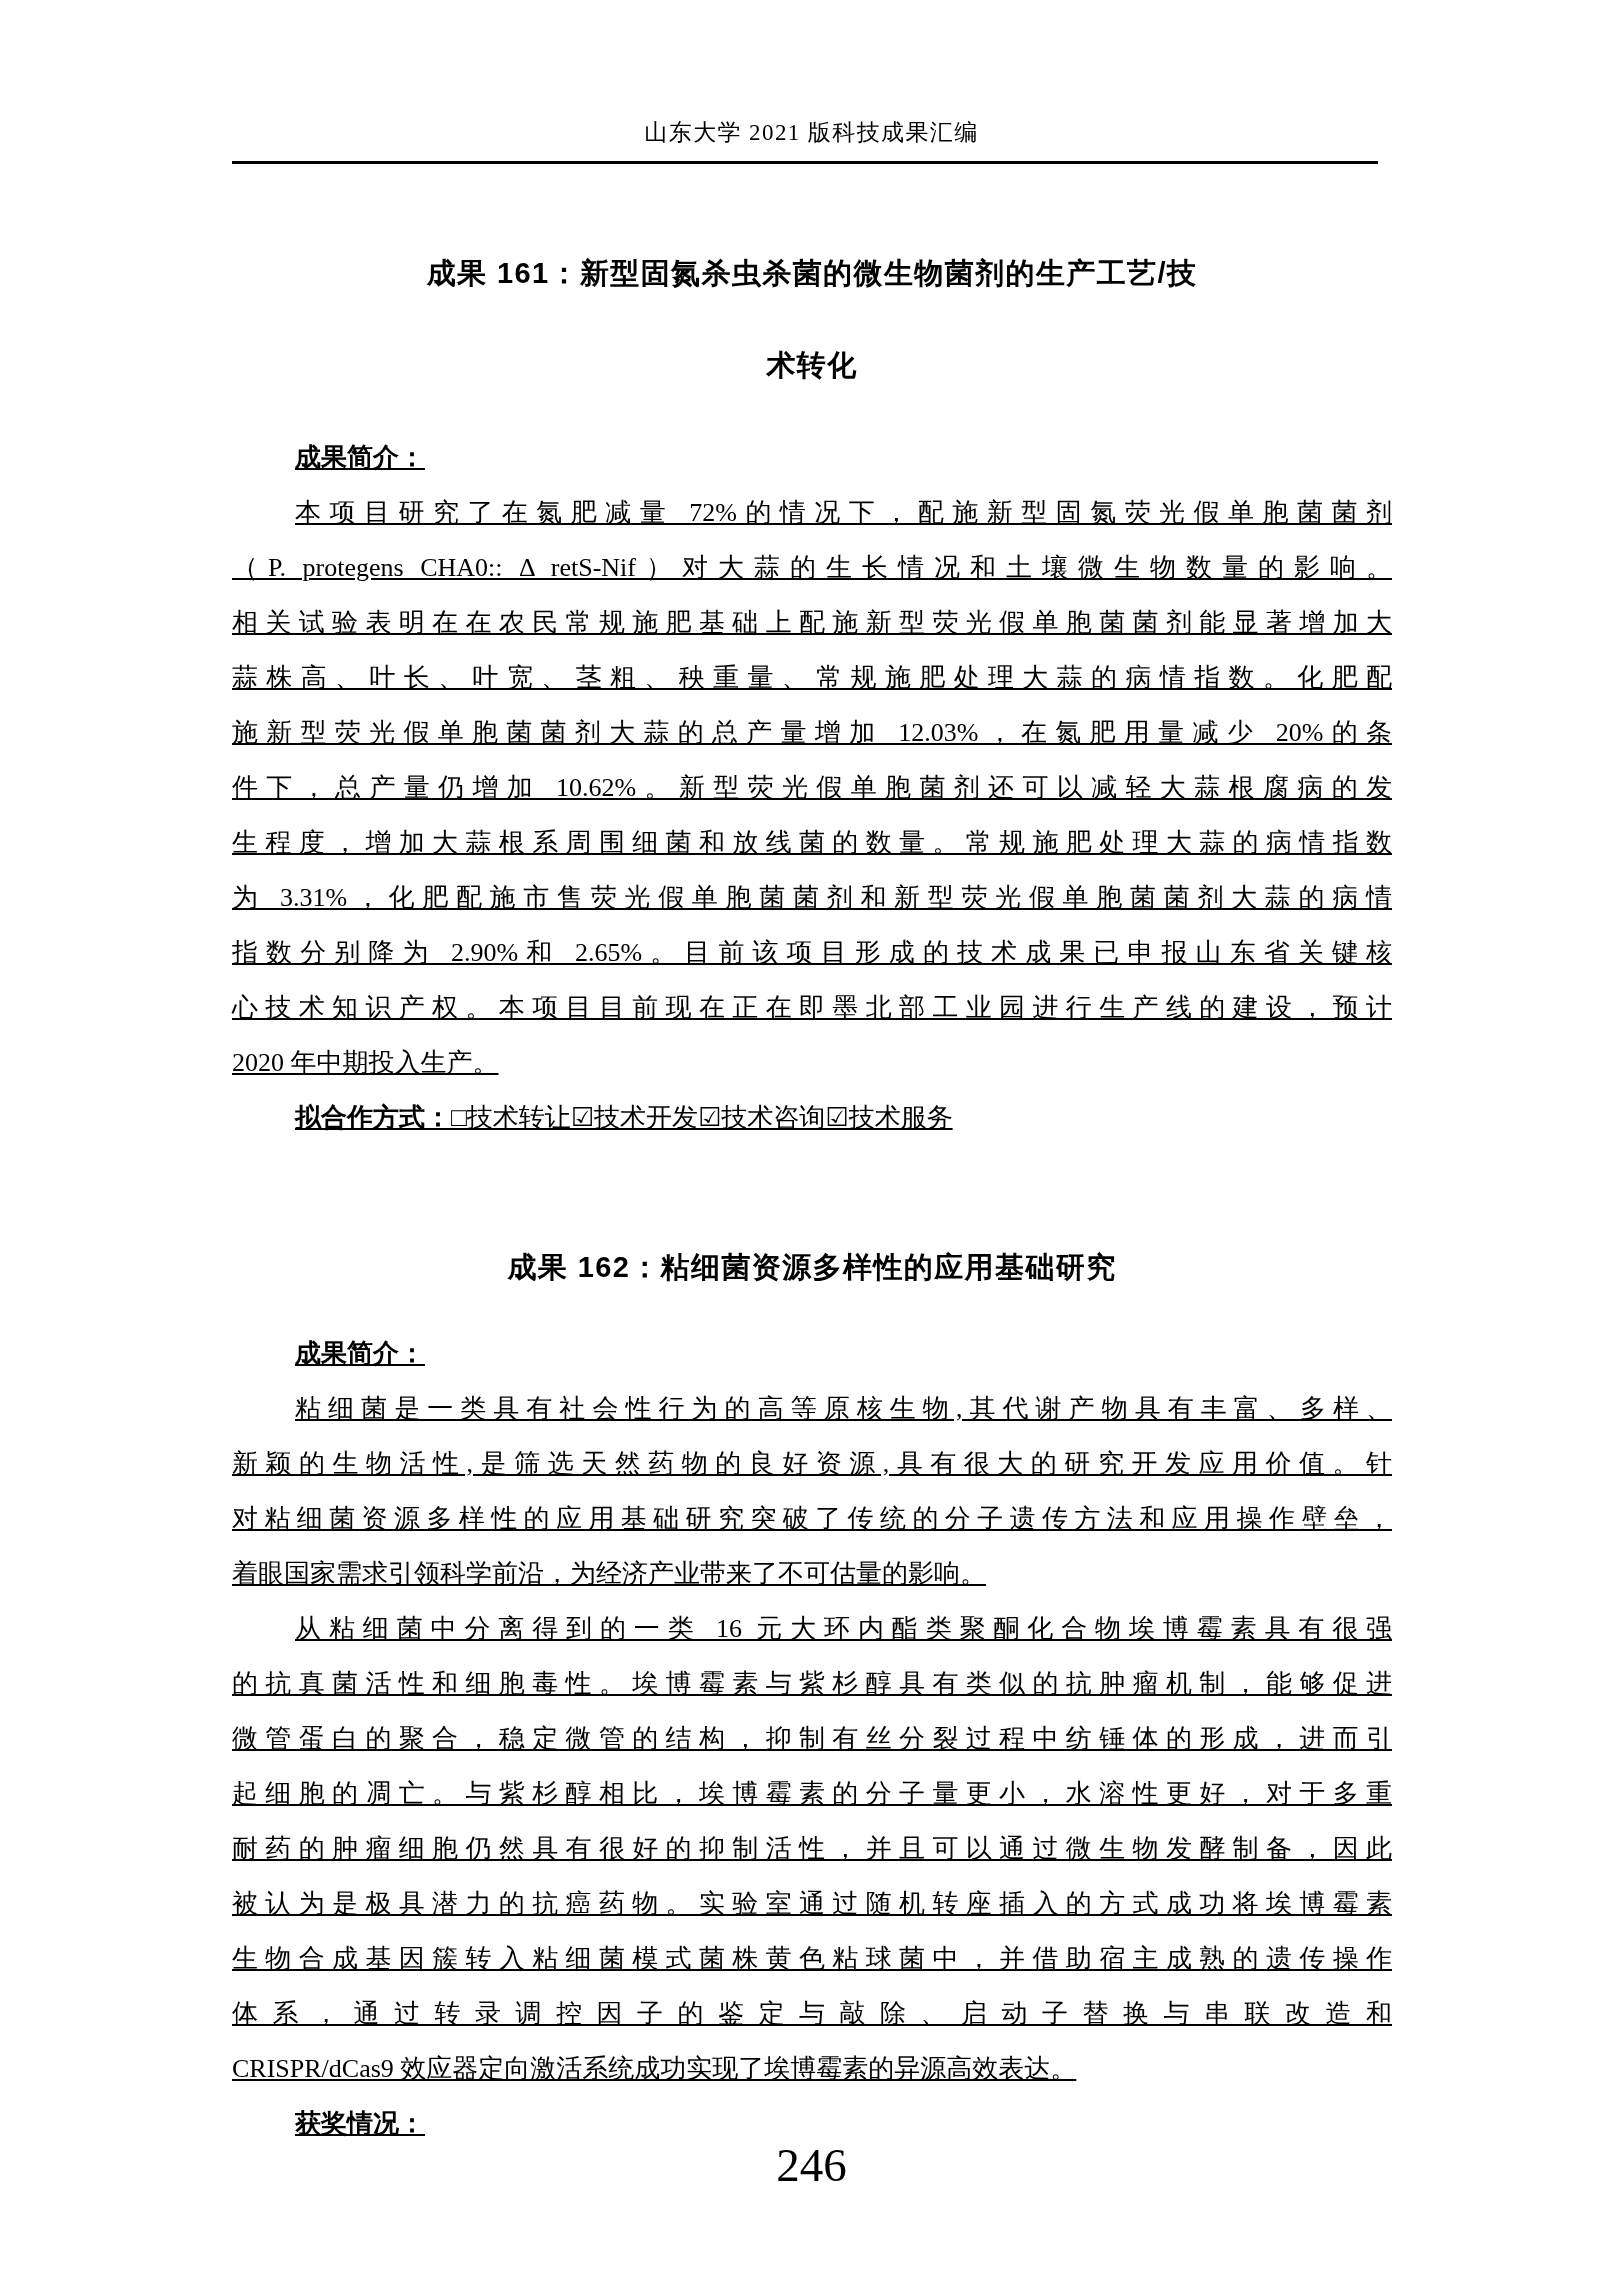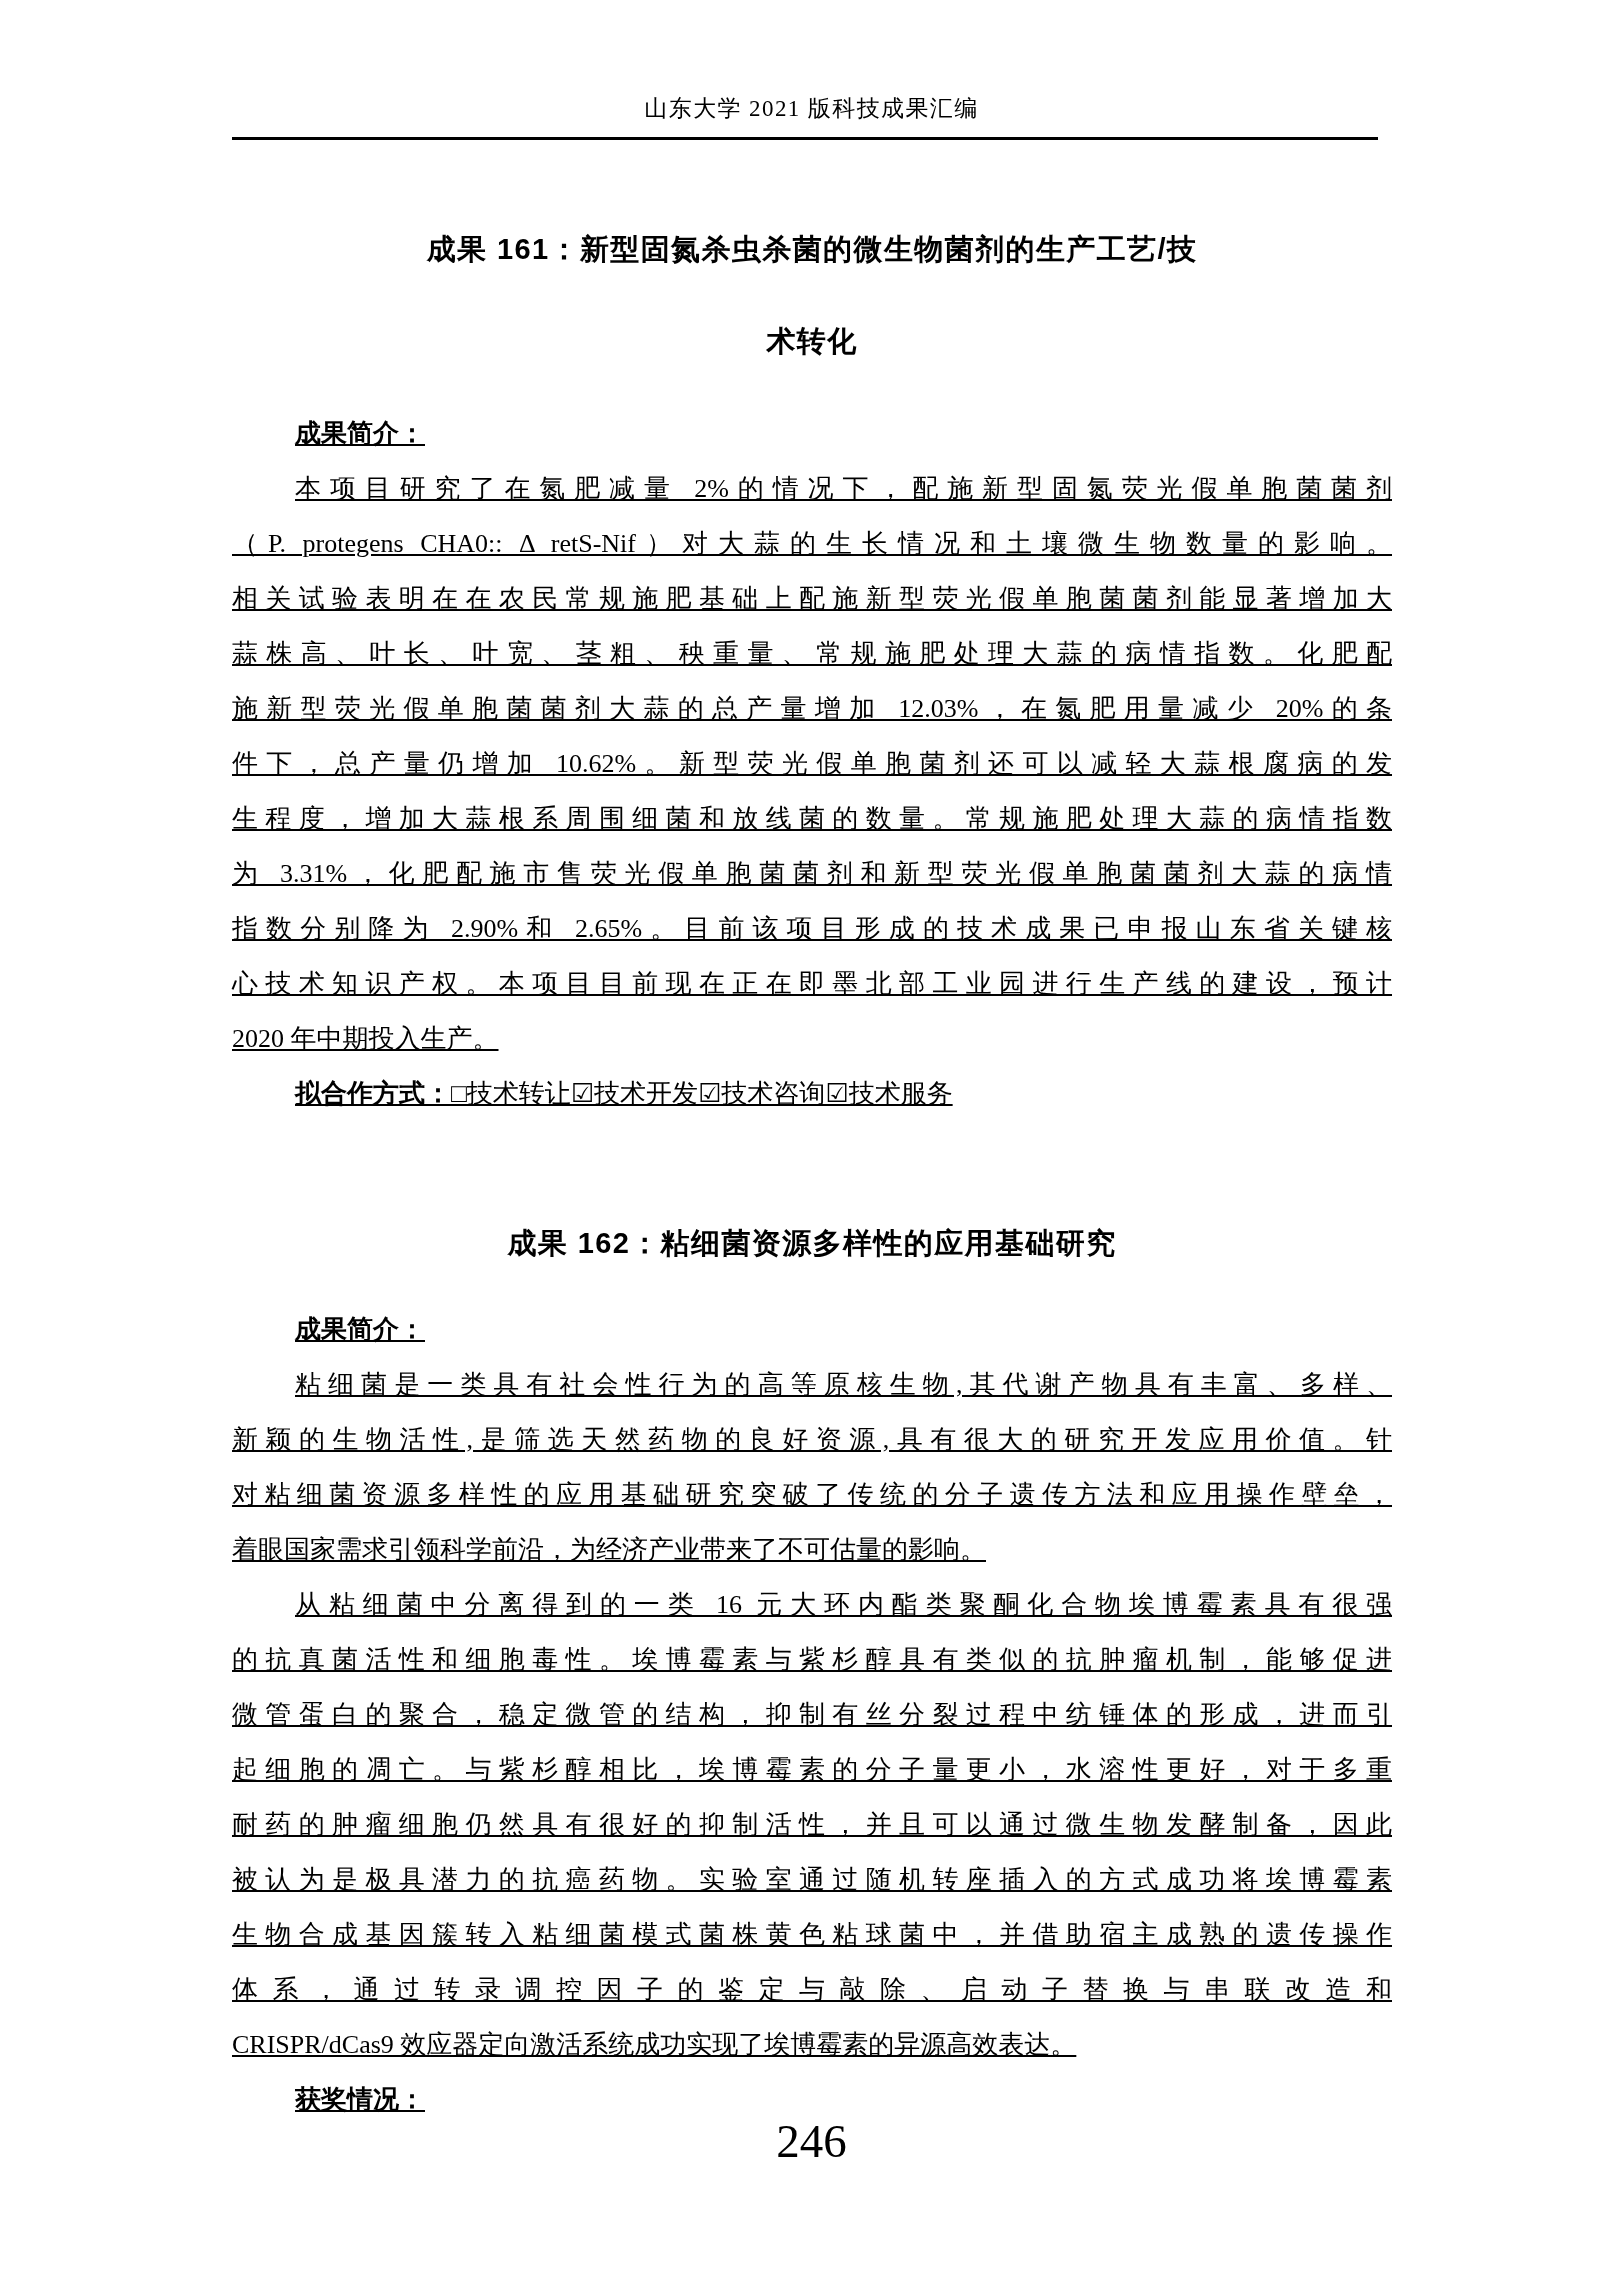--- a/index.html
+++ b/index.html
@@ -2,21 +2,21 @@
 <html style="font-size:11px"><head>
 <meta charset="utf-8">
 <style>
   html, body { margin: 0; padding: 0; }
   body {
     width: 1623px; height: 2295px;
     background: #ffffff; color: #000000;
     font-family: "Liberation Serif", "DejaVu Serif", serif;
     overflow: hidden; position: relative;
   }
-  .page { width: 1623px; height: 2267px; position: relative; }
+  .page { width: 1623px; height: 2267px; position: relative; margin-top: 24px; }
 
   
   .doc-header { padding-top: 95px; text-align: center; }
   .doc-header-title {
     font-size: 23px; line-height: 27px; letter-spacing: 1.4px;
     font-family: "Liberation Serif", "DejaVu Serif", serif;
   }
   .header-rule {
     margin: 15px 0 0 232px; width: 1146px; height: 2.7px;
     background: #000000; border: none;
@@ -74,21 +74,21 @@
 
   <div class="content">
 
     <h1 class="ach-title">
       <div>成果 161：新型固氮杀虫杀菌的微生物菌剂的生产工艺/技</div>
       <div>术转化</div>
     </h1>
 
     <div class="section">
       <div class="ln label-ln ind">成果简介：</div>
-      <div class="ln j ind">本项目研究了在氮肥减量 2%的情况下，配施新型固氮荧光假单胞菌菌剂</div>
+      <div class="ln j ind">本项目研究了在氮肥减量 72%的情况下，配施新型固氮荧光假单胞菌菌剂</div>
       <div class="ln j">（P. protegens CHA0:: Δ retS-Nif）对大蒜的生长情况和土壤微生物数量的影响。</div>
       <div class="ln j">相关试验表明在在农民常规施肥基础上配施新型荧光假单胞菌菌剂能显著增加大</div>
       <div class="ln j">蒜株高、叶长、叶宽、茎粗、秧重量、常规施肥处理大蒜的病情指数。化肥配</div>
       <div class="ln j">施新型荧光假单胞菌菌剂大蒜的总产量增加 12.03%，在氮肥用量减少 20%的条</div>
       <div class="ln j">件下，总产量仍增加 10.62%。新型荧光假单胞菌剂还可以减轻大蒜根腐病的发</div>
       <div class="ln j">生程度，增加大蒜根系周围细菌和放线菌的数量。常规施肥处理大蒜的病情指数</div>
       <div class="ln j">为 3.31%，化肥配施市售荧光假单胞菌菌剂和新型荧光假单胞菌菌剂大蒜的病情</div>
       <div class="ln j">指数分别降为 2.90%和 2.65%。目前该项目形成的技术成果已申报山东省关键核</div>
       <div class="ln j">心技术知识产权。本项目目前现在正在即墨北部工业园进行生产线的建设，预计</div>
       <div class="ln">2020 年中期投入生产。</div>

